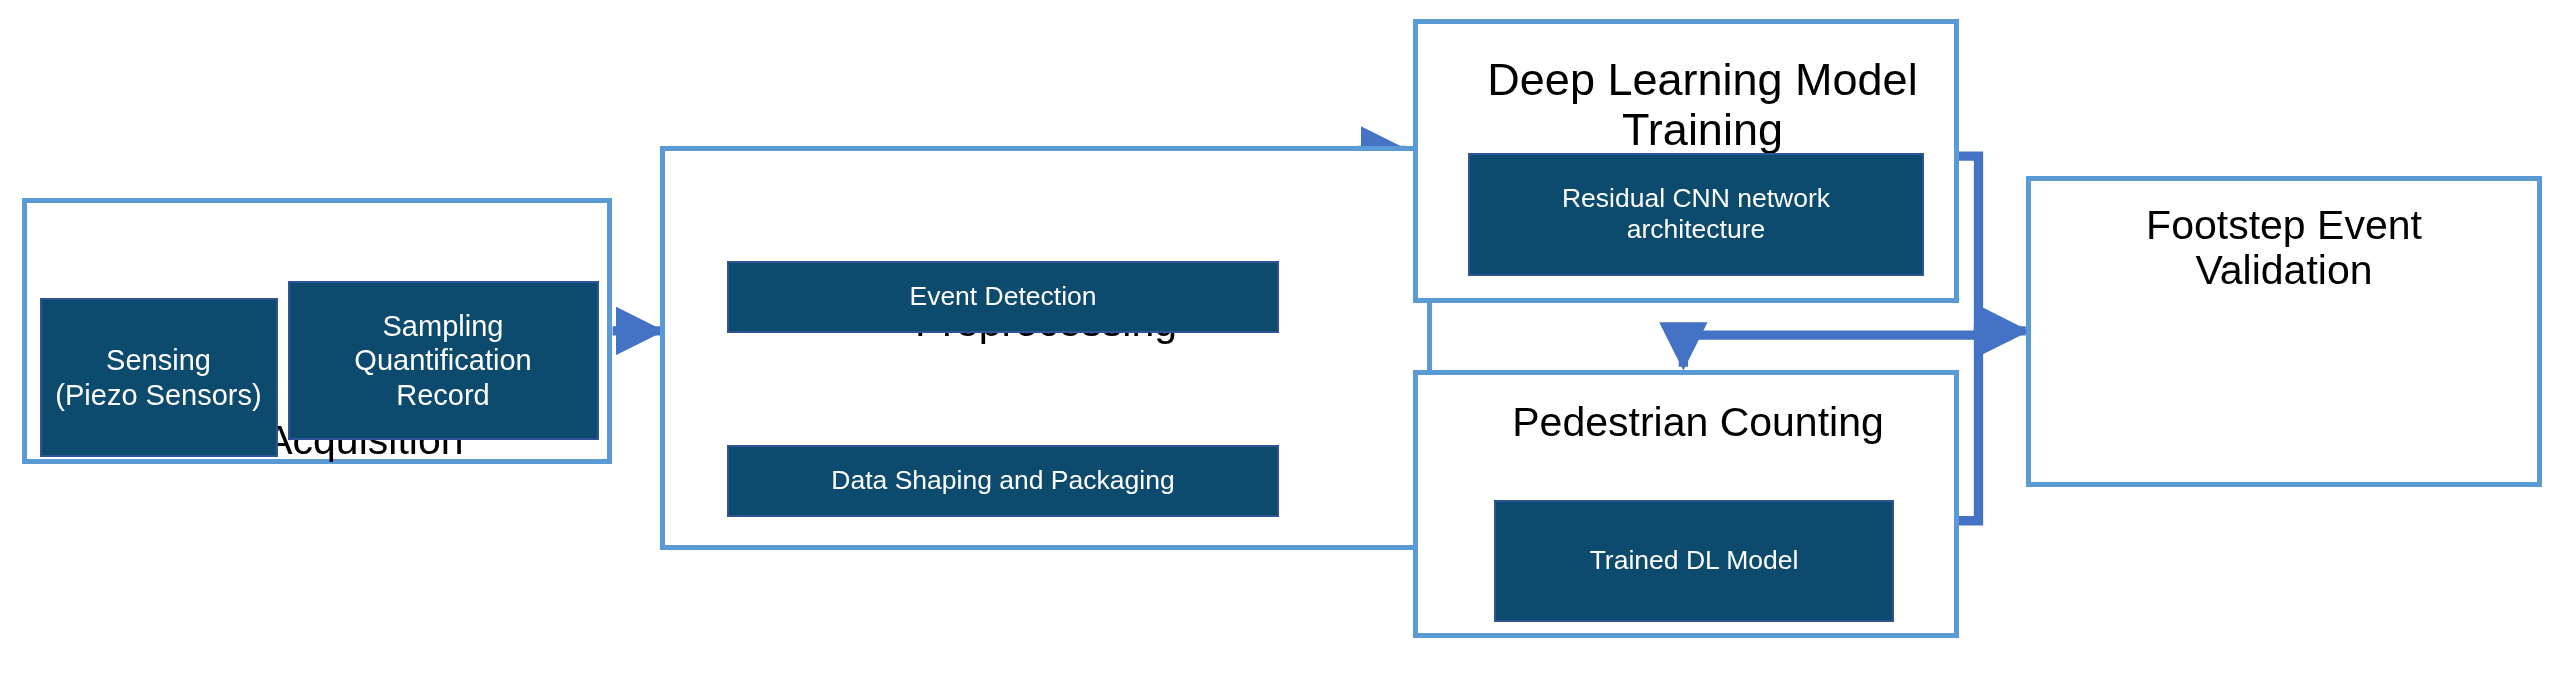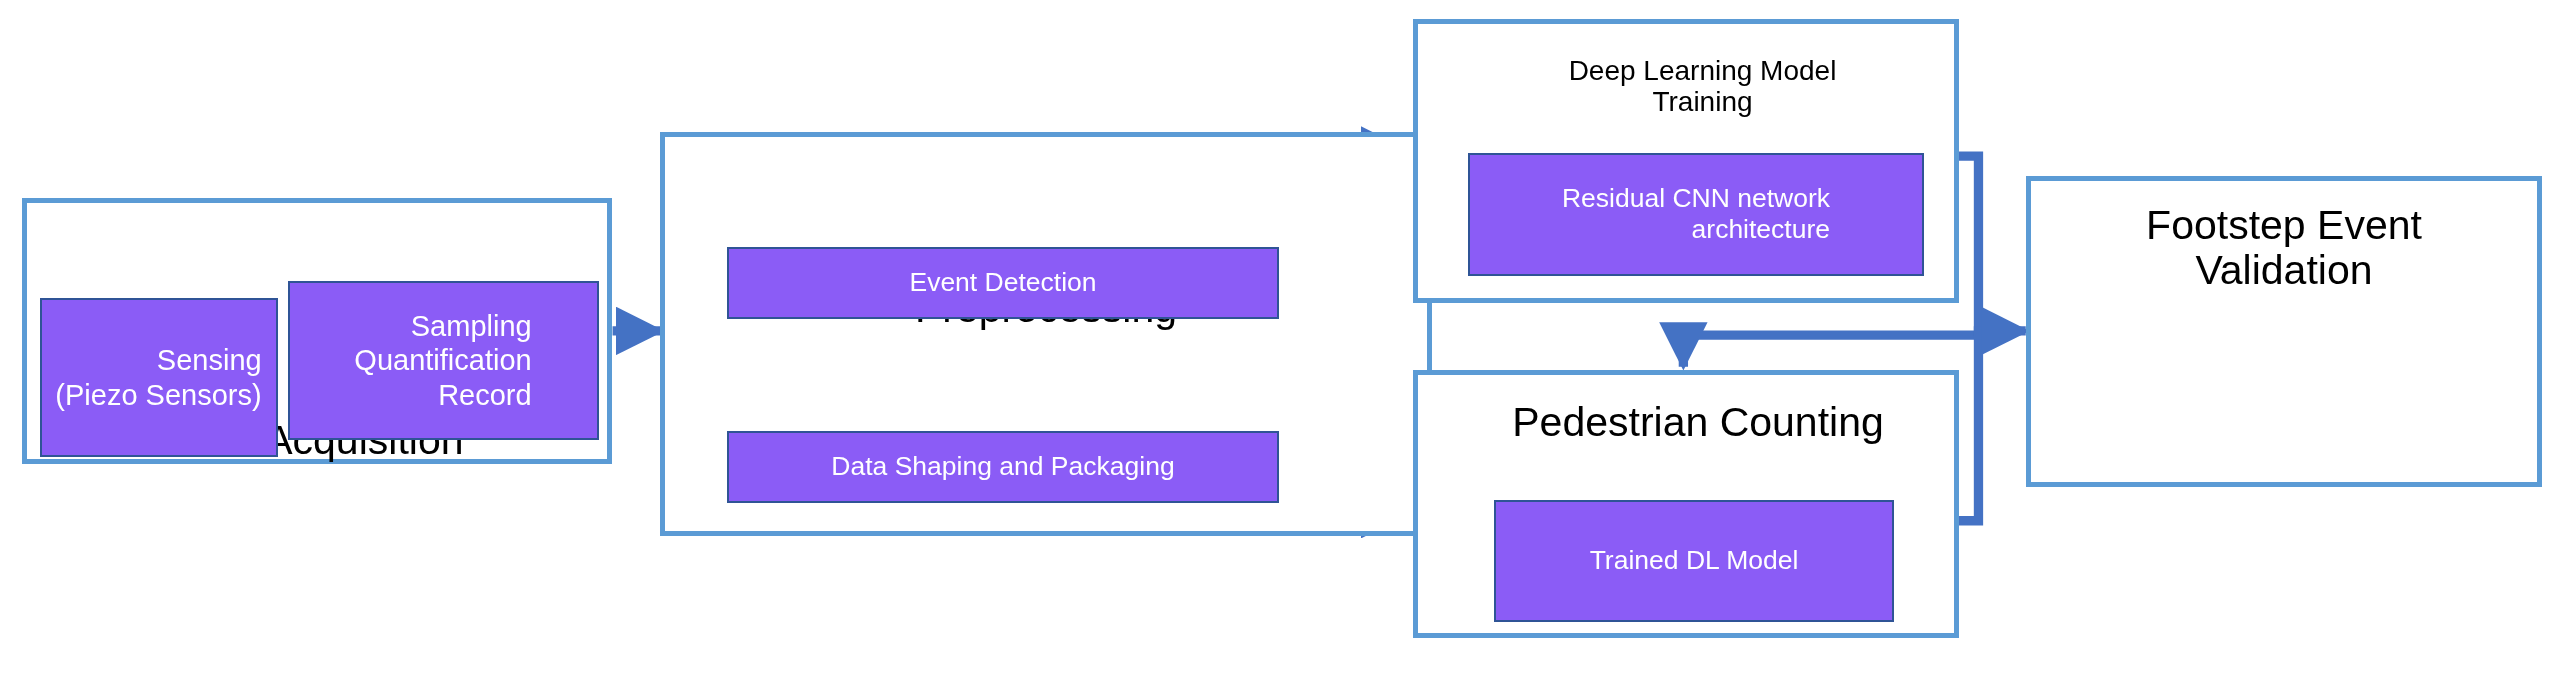--- a/index.html
+++ b/index.html
@@ -28,44 +28,44 @@
     left: 0;
     right: 0;
     text-align: center;
     color: #000000;
     font-weight: 400;
     line-height: 1.12;
     white-space: pre-line;
   }
   .inner-box {
     position: absolute;
-    background: #8b5cf6;
+    background: #0c4a6e;
     border: 2.9px solid #2F5496;
     box-sizing: border-box;
     display: flex;
     align-items: center;
     justify-content: center;
-    text-align: right;
+    text-align: center;
     color: #ffffff;
     line-height: 1.18;
     white-space: pre-line;
     padding: 0 4.3px;
   }
   .connector-layer {
     position: absolute;
     left: 0;
     top: 0;
     width: 2576px;
     height: 674px;
     pointer-events: none;
   }
   
   .t-da   { font-size: 41px; top: 215px; }
   .t-pp   { font-size: 41px; top: 149px; }
-  .t-dl   { font-size: 28px; top: 31.5px; margin-left: 33px; }
+  .t-dl   { font-size: 45px; top: 31.5px; margin-left: 33px; }
   .t-pc   { font-size: 41px; top: 395px; }
   .t-fev  { font-size: 41px; top: 195px; }
 
   .lbl-lg { font-size: 29px; }
   .lbl-md { font-size: 26.5px; }
 </style>
 </head>
 <body>
 
 <div id="canvas">
@@ -114,21 +114,21 @@
 (Piezo Sensors)</span>
     </div>
 
     <div class="inner-box lbl-lg" style="left:261px; top:78px; width:311px; height:159px;">
       <span>Sampling
 Quantification
 Record</span>
     </div>
   </div>
 
-  <div class="group-box" style="left:660px; top:132px; width:772px; height:404px;">
+  <div class="group-box" style="left:660px; top:146px; width:772px; height:404px;">
     <div class="group-title t-pp">Preprocessing</div>
 
     <div class="inner-box lbl-md" style="left:62px; top:110px; width:552px; height:72px;">
       <span>Event Detection</span>
     </div>
 
 
     <div class="inner-box lbl-md" style="left:62px; top:294px; width:552px; height:72px;">
       <span>Data Shaping and Packaging</span>
     </div>

